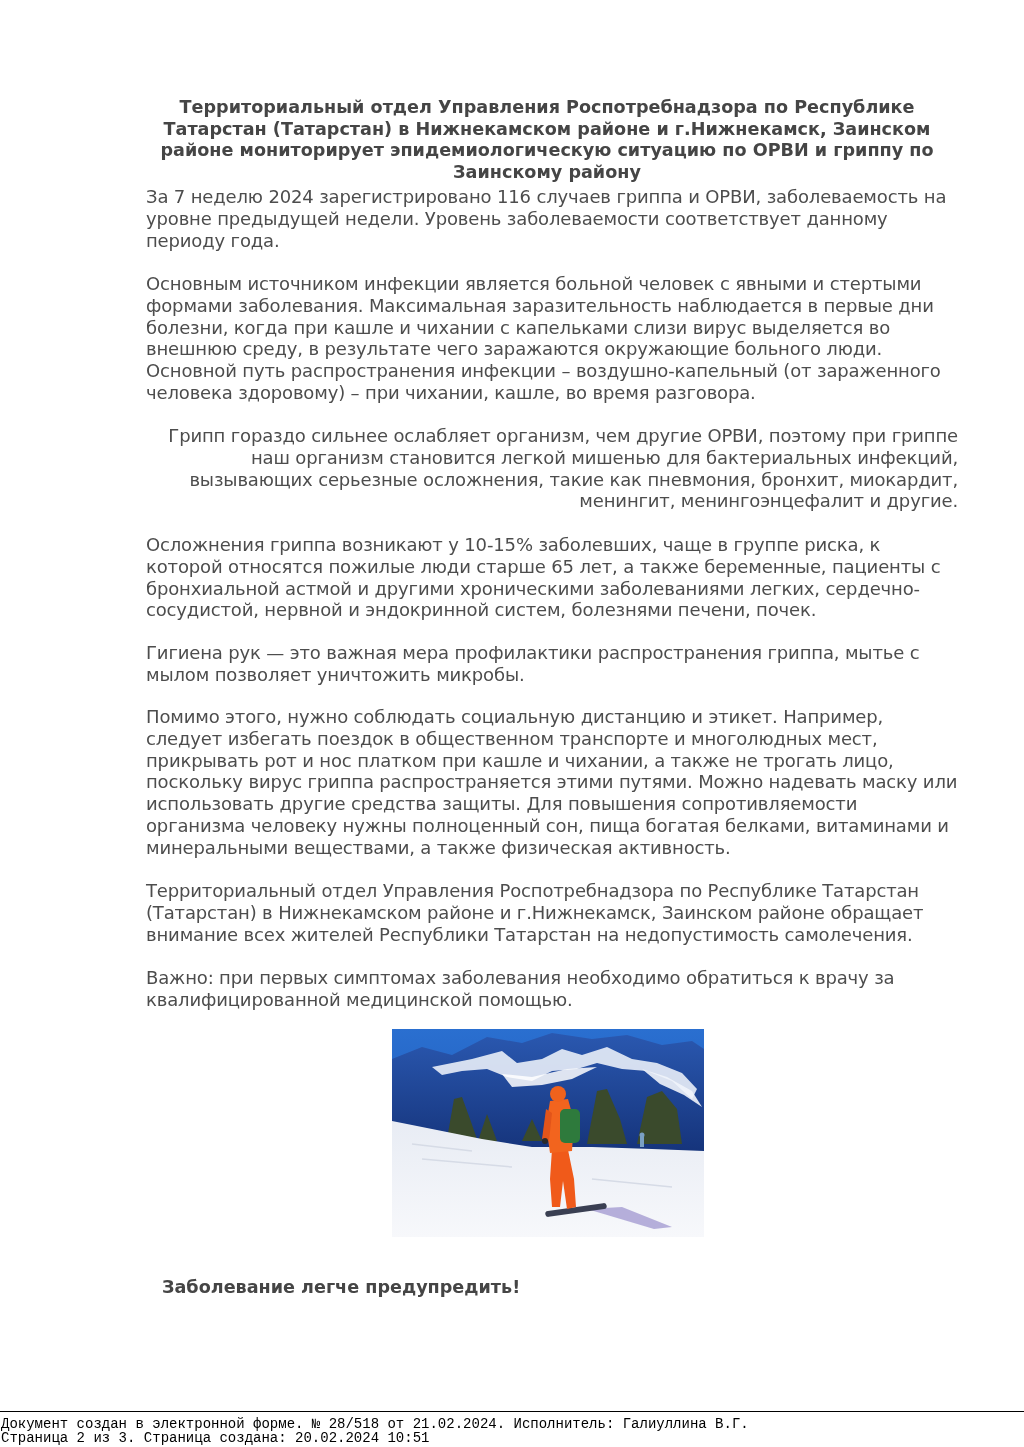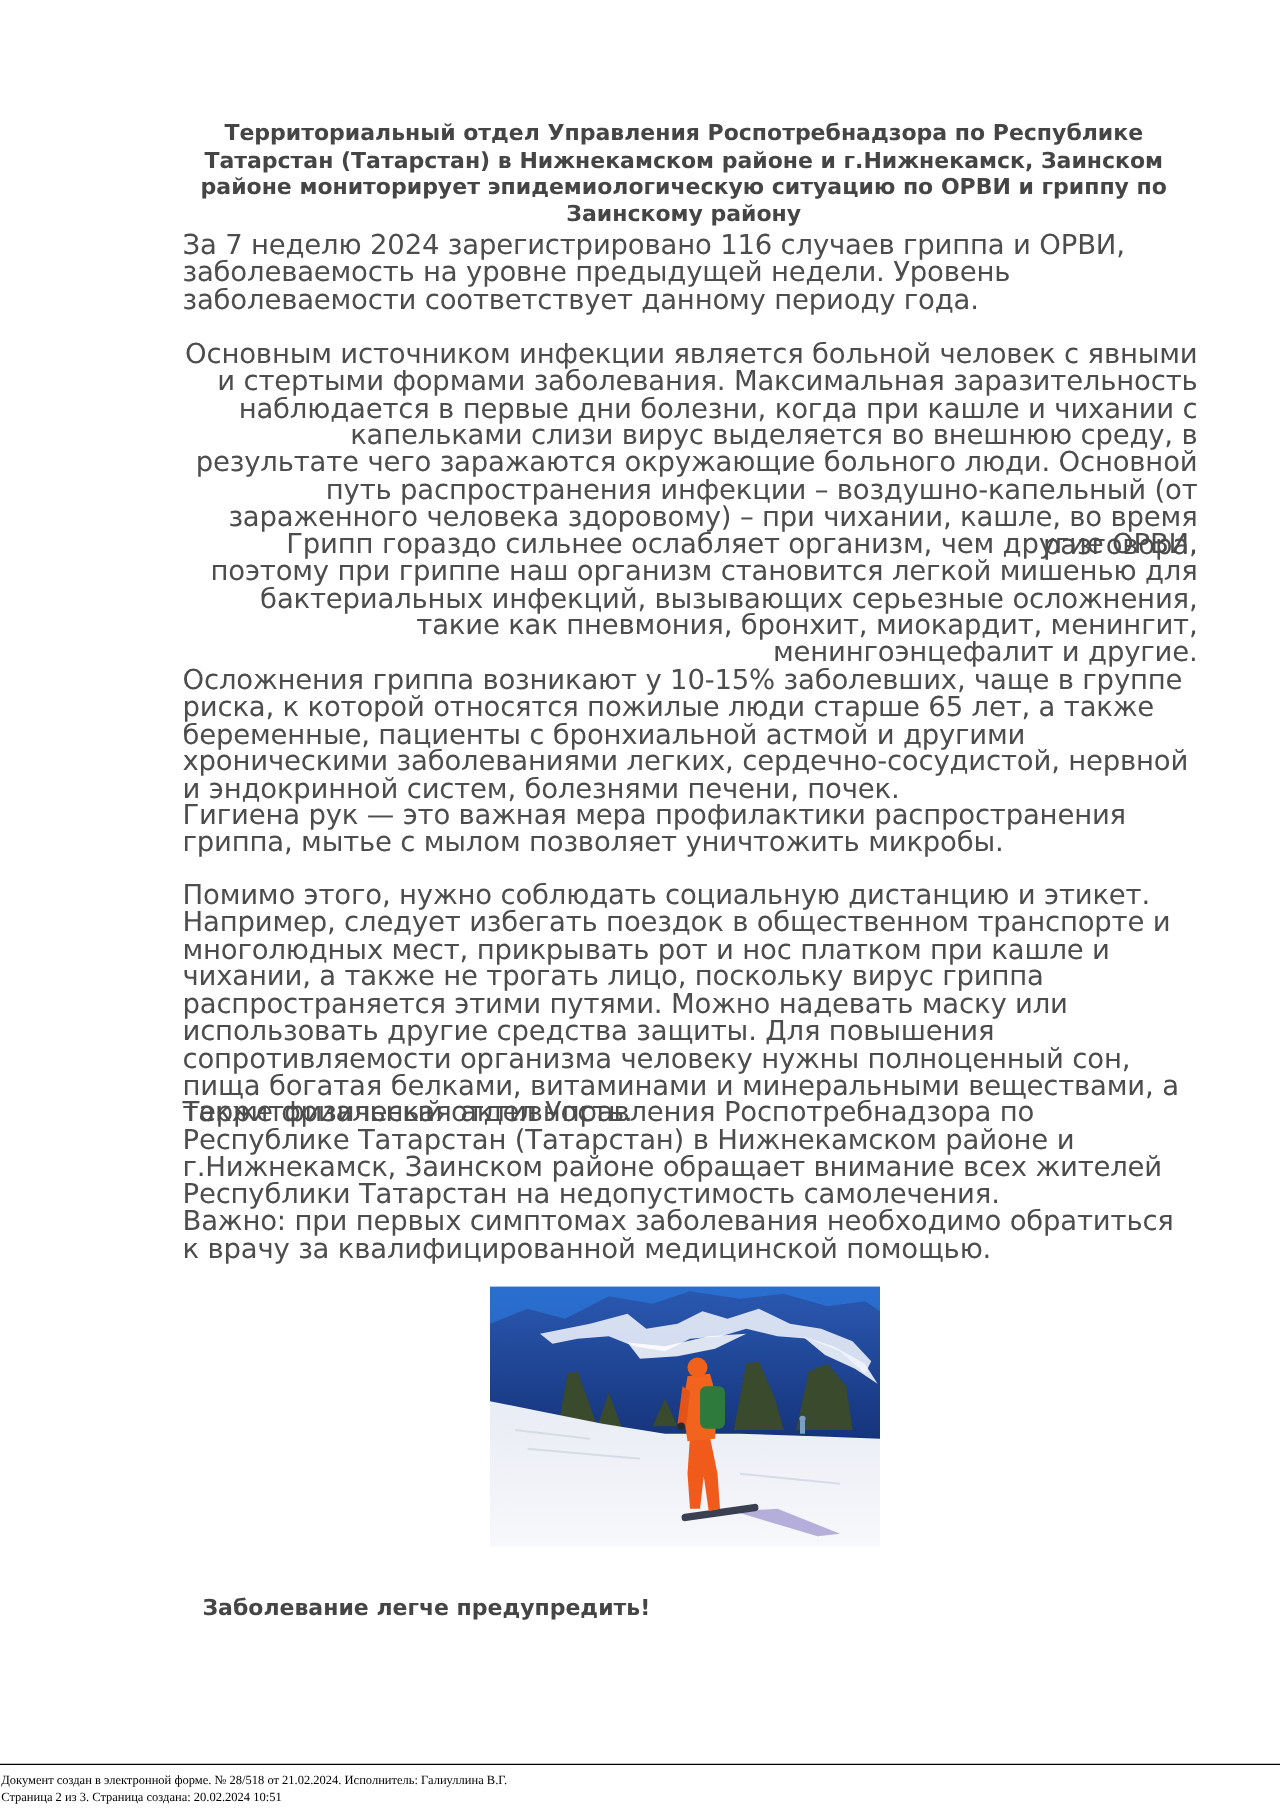--- a/index.html
+++ b/index.html
@@ -24,28 +24,28 @@
       font-weight: bold;
       font-size: 17.6px;
       line-height: 21.6px;
       color: #454545;
       margin: 0;
     }
     .body-text {
       position: absolute;
       left: 146px;
       width: 812px;
-      font-size: 22px;
+      font-size: 18px;
       line-height: 21.8px;
       color: #4d4d4d;
       margin: 0;
       letter-spacing: -0.15px;
     }
     .p1 { top: 186px; }
-    .p2 { top: 273px; text-align: right; }
+    .p2 { top: 273px; }
     .p3 { top: 425px; text-align: right; }
     .p4 { top: 534px; }
     .p5 { top: 642px; }
     .p6 { top: 706px; }
     .p7 { top: 880px; }
     .p8 { top: 967px; }
 
     .photo {
       position: absolute;
       left: 392px;
@@ -71,22 +71,22 @@
       position: absolute;
       left: 0;
       top: 1411px;
       width: 1024px;
       height: 1px;
       background: #000000;
     }
     .footer-text {
       position: absolute;
       left: 1px;
-      font-family: Liberation Serif, serif;
-      font-size: 10px;
+      font-family: Liberation Mono, monospace;
+      font-size: 14px;
       line-height: 13px;
       color: #000000;
       margin: 0;
       white-space: nowrap;
     }
     .footer-line-1 { top: 1418px; }
     .footer-line-2 { top: 1432px; }
   </style>
 </head>
 <body>

